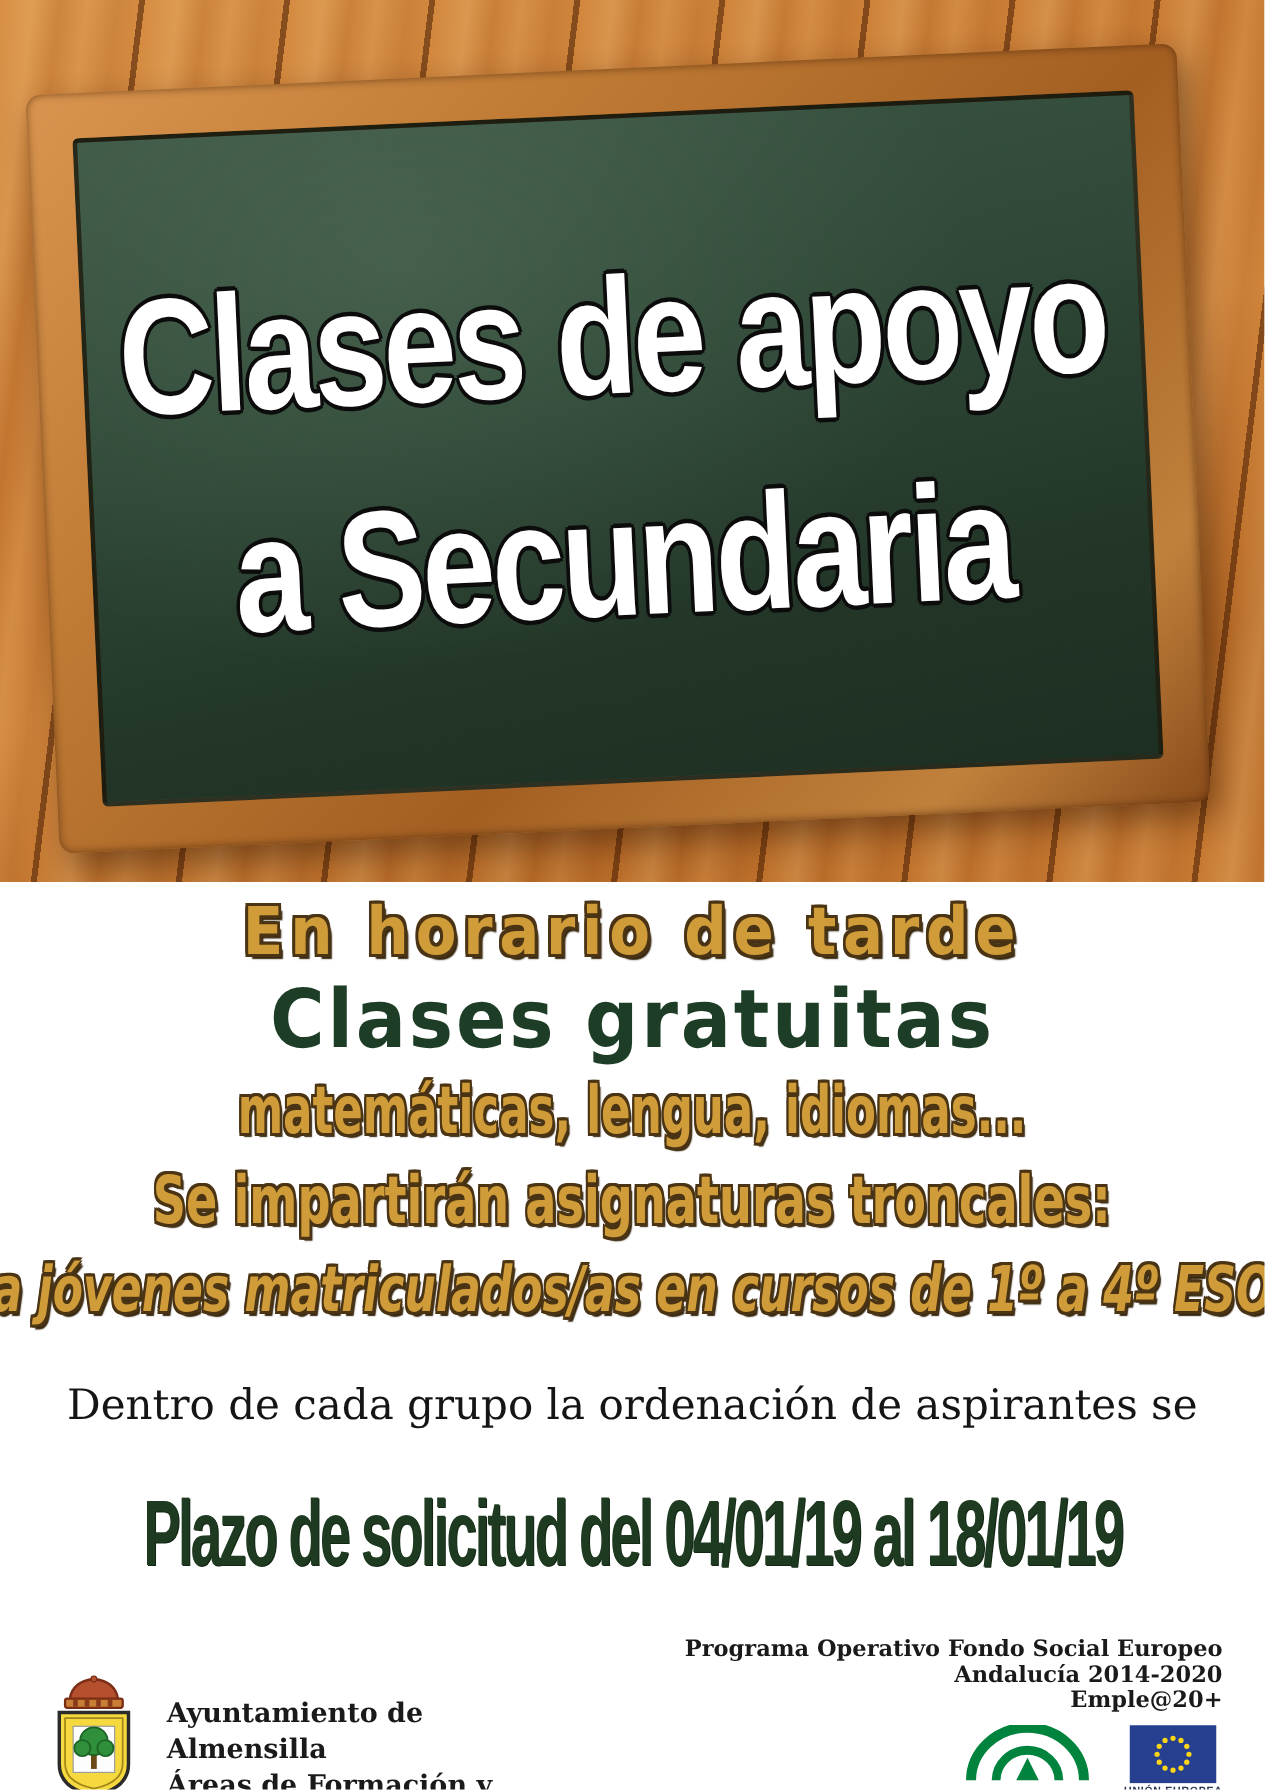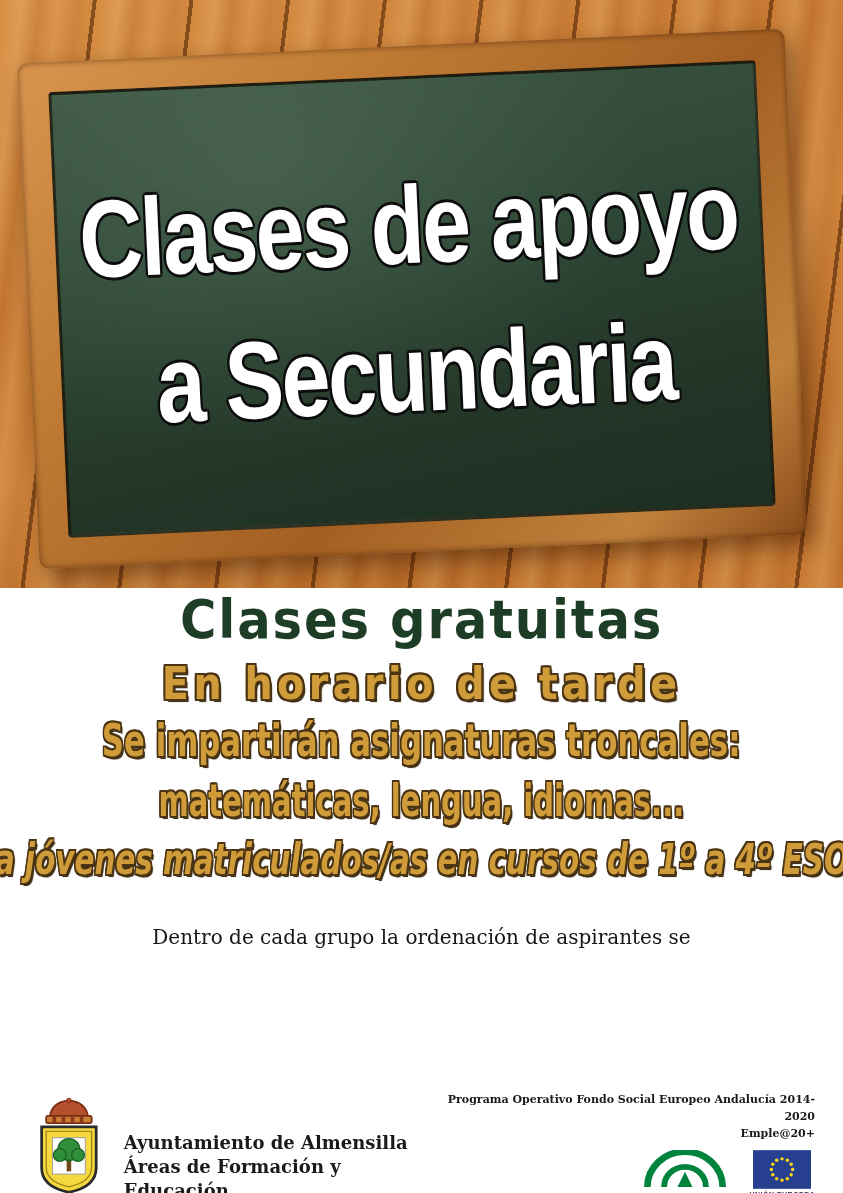--- a/index.html
+++ b/index.html
@@ -68,21 +68,21 @@
     letter-spacing:2px;color:#1d3d26;transform:scaleX(0.92);}
   .line-troncales{height:60px;}
   .line-troncales span{font-size:44px;transform:scaleX(0.70);}
   .line-subjects{height:60px;}
   .line-subjects span{font-size:44px;transform:scaleX(0.66);}
   .line-audience{height:58px;font-style:italic;}
   .line-audience span{font-size:42px;transform:scaleX(0.70);}
 
   .note{
     margin-top:32px;font-family:"DejaVu Serif",serif;color:#151515;
-    font-size:20px;line-height:34px;text-align:center;
+    font-size:28px;line-height:34px;text-align:center;
   }
 
   .deadline{height:84px;margin-top:26px;}
   .deadline span{
     font-weight:bold;font-size:62px;letter-spacing:-3px;color:#1e3a20;
     transform:scaleX(0.60);
     text-shadow:1px 1px 0 #122613;
   }
 
   
@@ -94,21 +94,21 @@
   .org-text{
     margin-left:14px;font-family:"DejaVu Serif",serif;font-weight:bold;
     color:#1a1a1a;font-size:18px;line-height:24px;text-align:left;margin-top:44px;
   }
   .footer-right{
     margin-left:auto;margin-right:28px;display:flex;flex-direction:column;
     align-items:flex-end;margin-top:10px;
   }
   .program-text{
     font-family:"DejaVu Serif",serif;font-weight:bold;color:#1a1a1a;
-    font-size:11px;line-height:17px;text-align:right;
+    font-size:15px;line-height:17px;text-align:right;
   }
   .logo-row{display:flex;align-items:flex-start;gap:18px;margin-top:8px;}
   .logo-block{display:flex;flex-direction:column;align-items:center;}
   .logo-label{
     font-size:7px;font-weight:bold;letter-spacing:0.5px;margin-top:2px;
     white-space:nowrap;
   }
   .eu-label{color:#26304d;}
 </style>
 </head>
@@ -123,40 +123,43 @@
           <span>Clases de apoyo</span>
         </div>
         <div class="board-line">
           <span>a Secundaria</span>
         </div>
       </div>
     </div>
   </section>
 
   <section class="content">
+    <div class="fitline line-schedule">
+      <span class="gold">En horario de tarde</span>
+    </div>
     <div class="fitline line-free">
       <span>Clases gratuitas</span>
     </div>
-    <div class="fitline line-schedule">
-      <span class="gold">En horario de tarde</span>
+    <div class="fitline line-subjects">
+      <span class="gold">matemáticas, lengua, idiomas...</span>
     </div>
     <div class="fitline line-troncales">
       <span class="gold">Se impartirán asignaturas troncales:</span>
     </div>
-    <div class="fitline line-subjects">
-      <span class="gold">matemáticas, lengua, idiomas...</span>
-    </div>
     <div class="fitline line-audience">
       <span class="gold">a jóvenes matriculados/as en cursos de 1º a 4º ESO</span>
     </div>
 
     <div class="note">
       <div>Dentro de cada grupo la ordenación de aspirantes se</div>
     </div>
 
+    <div class="fitline deadline">
+      <span>Plazo de solicitud del 04/01/19 al 18/01/19</span>
+    </div>
   </section>
 
   <footer class="footer">
     <div class="footer-left">
       <svg width="86" height="106" viewBox="0 0 90 110">
 
         <path d="M24 24 Q26 8 45 6 Q64 8 66 24 Z" fill="#b5502f" stroke="#7a2d14" stroke-width="2"></path>
         <circle cx="45" cy="6" r="2.5" fill="#b5502f" stroke="#7a2d14" stroke-width="1"></circle>
         <rect x="20" y="23" width="50" height="8" rx="2" fill="#c87f35" stroke="#7a2d14" stroke-width="2"></rect>
         <rect x="27" y="24" width="4" height="6" fill="#8a3a1a"></rect>

